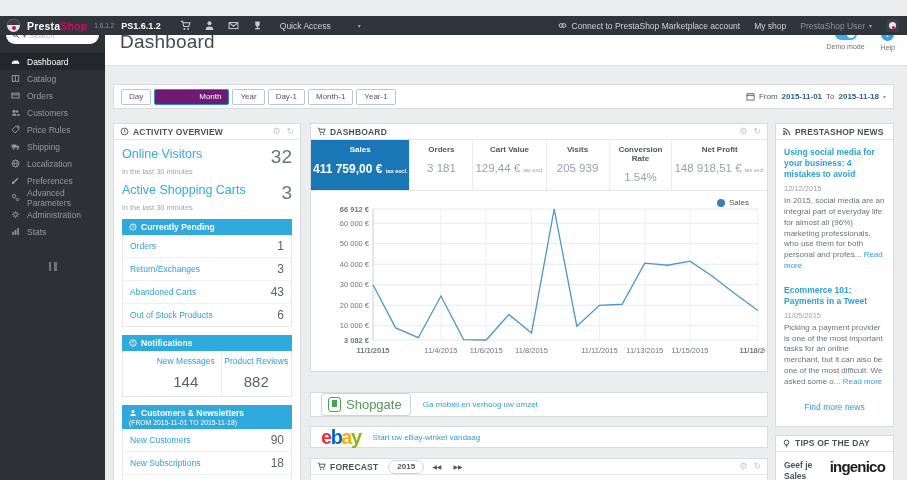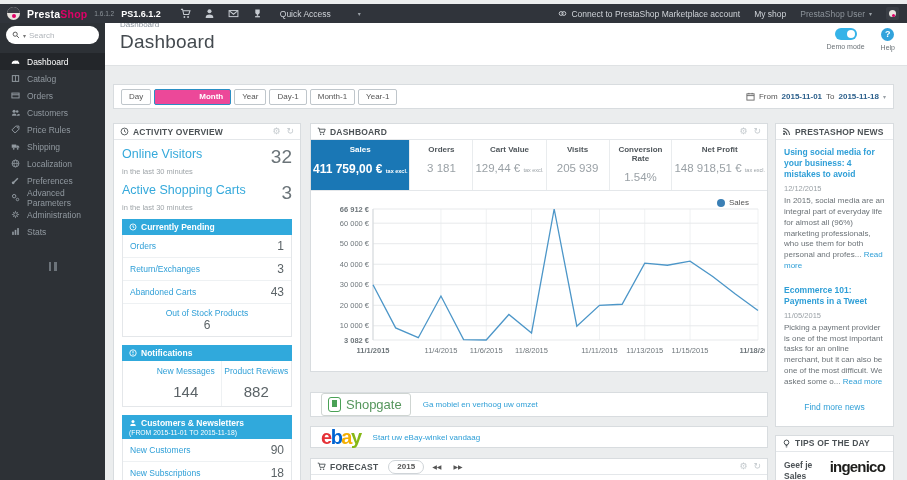--- a/index.html
+++ b/index.html
@@ -2,21 +2,21 @@
 <html><head>
 <meta charset="utf-8">
 <style>
   * { margin:0; padding:0; box-sizing:border-box; }
   html,body { width:907px; height:480px; overflow:hidden; }
   body { position:relative; background:#ebedee; font-family:"Liberation Sans",sans-serif; color:#555; }
   .ic { display:inline-block; line-height:0; }
   .ic svg { display:block; }
 
   
-  .topbar { position:absolute; top:4px; left:0; right:0; height:19px; background:#30343b; display:flex; align-items:center; z-index:30; color:#cfd3d8; }
+  .topbar { position:absolute; top:16px; left:0; right:0; height:19px; background:#30343b; display:flex; align-items:center; z-index:30; color:#cfd3d8; }
   .tb-left { display:flex; align-items:center; gap:7px; padding-left:7px; flex:1; }
   .logo-circle { width:13px; height:13px; border-radius:50%; background:#e9e4df; position:relative; overflow:hidden; }
   .logo-circle:before { content:""; position:absolute; left:0; top:0; width:13px; height:6px; background:#3a3e45; }
   .logo-circle:after { content:""; position:absolute; left:5px; top:7px; width:4px; height:4px; border-radius:50%; background:#df0067; }
   .brand { font-size:10.5px; font-weight:bold; color:#fff; letter-spacing:0.2px; }
   .brand .shop { color:#df0067; }
   .brand-ver { font-size:6.5px; color:#8d949b; }
   .shop-ver { font-size:9px; font-weight:bold; color:#fff; }
   .tb-icons { display:flex; align-items:center; gap:13px; margin-left:12px; }
   .tb-item { font-size:8.5px; color:#cfd3d8; display:flex; align-items:center; gap:4px; cursor:pointer; }
@@ -51,21 +51,21 @@
   .toggle i { position:absolute; right:2px; top:2px; width:8px; height:8px; border-radius:50%; background:#fff; }
   .help-circle { width:13px; height:13px; border-radius:50%; background:#32a3dc; color:#fff; font-size:9px; font-weight:bold; text-align:center; line-height:13px; cursor:pointer; }
   .tool-caption { font-size:7px; color:#6b7277; }
 
   .content { position:absolute; top:47px; left:0; right:0; bottom:0; }
 
   
   .date-card { margin:18px 13px 0 8px; height:25px; background:#fff; border:1px solid #d8dcdf; display:flex; align-items:center; justify-content:space-between; padding:0 7px; }
   .range-btns { display:flex; gap:3px; }
   .rbtn { font-size:8px; padding:2.5px 7px; background:#fff; border:1px solid #bfc6cb; border-radius:2px; color:#555; cursor:pointer; font-family:"Liberation Sans",sans-serif; }
-  .rbtn.active { background:#ec4899; border-color:#2a8fc4; color:#fff; font-weight:bold;padding-left:44px; }
+  .rbtn.active { background:#701a75; border-color:#2a8fc4; color:#fff; font-weight:normal;padding-left:44px; }
   .range-pick { display:flex; align-items:center; gap:4px; font-size:8px; color:#555; cursor:pointer; }
   .range-pick b { color:#2c608c; }
 
   
   .cols { display:flex; margin:14px 13px 0 8px; align-items:flex-start; }
   .col-left { width:188px; }
   .col-center { width:458px; margin-left:9px; }
   .col-right { width:119px; margin-left:7px; }
 
   .panel { background:#fff; border:1px solid #d8dcdf; }
@@ -78,21 +78,21 @@
   .ao-body { padding:7px 8px 8px 8px; }
   .stat-row { display:flex; justify-content:space-between; align-items:flex-start; }
   .stat-label { font-size:12.5px; color:#35a9db; cursor:pointer; }
   .stat-value { font-size:19px; color:#6b7479; line-height:1; }
   .stat-sub { font-size:7.5px; color:#a0a6aa; margin:1px 0 7px 0; }
   .blue-head { background:#30a9dc; color:#fff; padding:3px 7px; }
   .blue-head .bh-title { font-size:8.5px; font-weight:bold; display:flex; align-items:center; gap:4px; }
   .blue-head .bh-sub { font-size:6.8px; margin-top:1px; }
   .mini-table { border:1px solid #e4e7ea; border-top:0; margin-bottom:8px; }
   .mini-row { display:flex; justify-content:space-between; align-items:center; padding:4px 7px; border-bottom:1px solid #eef1f3; }
-  .mini-row:last-child { border-bottom:0;flex-direction:column; }
+  .mini-row:last-child { border-bottom:0; }
   .mini-row .lbl { font-size:8.5px; color:#2f9fd7; cursor:pointer; }
   .mini-row .val { font-size:12px; color:#5b6367; }
   .notif-cells { display:flex; border:1px solid #e4e7ea; border-top:0; margin-bottom:8px;padding-left:28px; }
   .notif-cell { flex:1; text-align:center; padding:5px 2px 6px 2px; }
   .notif-cell + .notif-cell { border-left:1px solid #eef1f3; }
   .notif-cell .lbl { font-size:8.5px; color:#2f9fd7; cursor:pointer; }
   .notif-cell .val { font-size:15px; color:#5b6367; margin-top:7px; }
 
   
   .kpi-strip { display:flex; border-bottom:1px solid #e4e7ea; }

